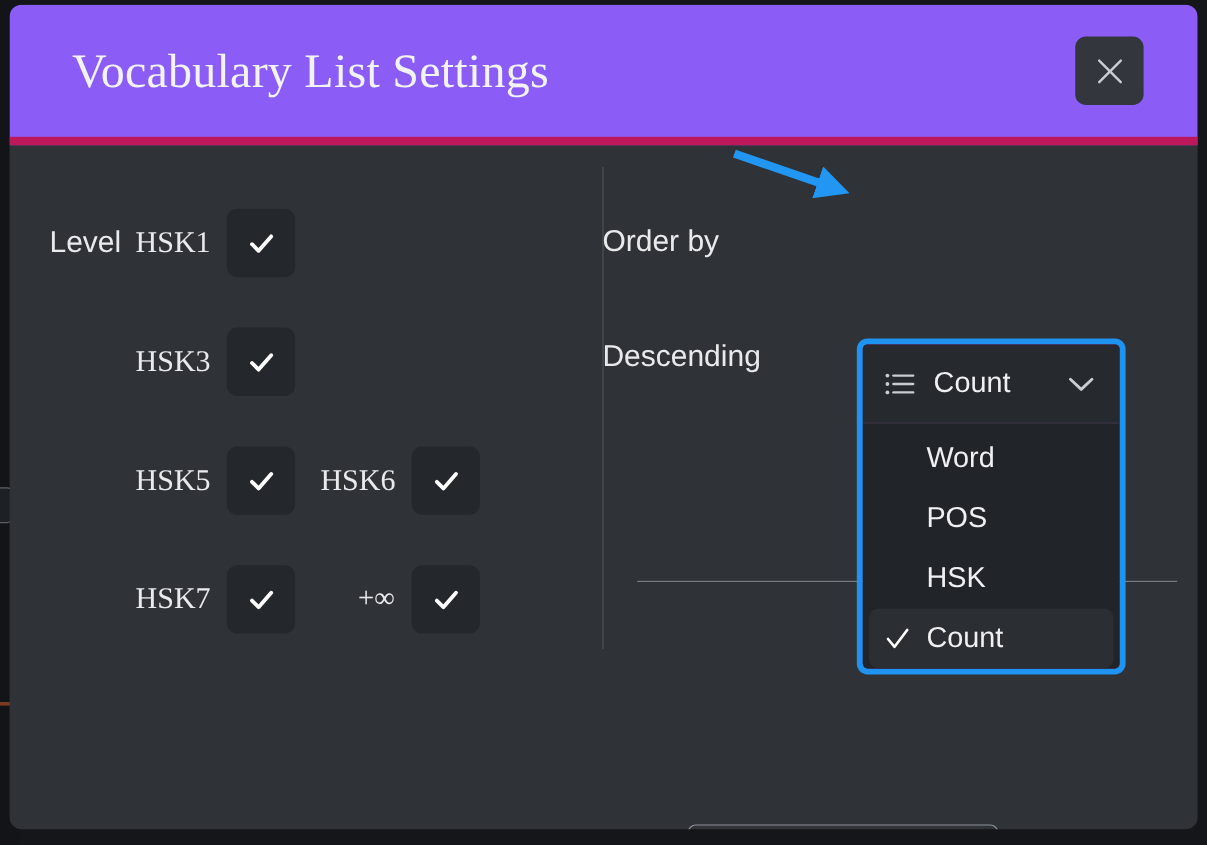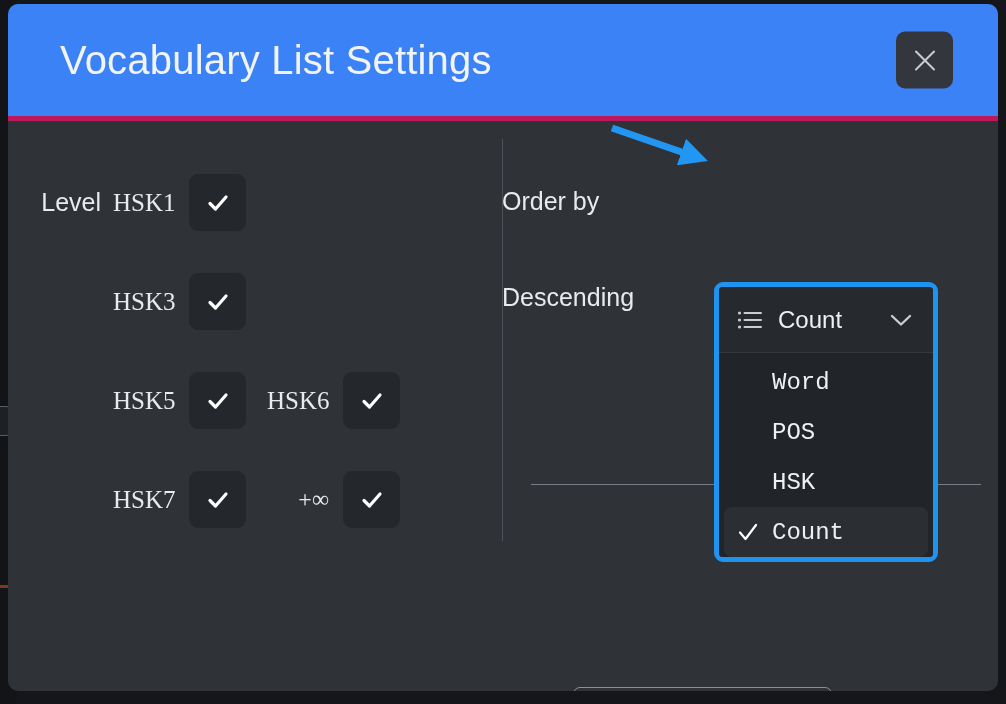--- a/index.html
+++ b/index.html
@@ -47,22 +47,23 @@
     left: 8px; top: 4px;
     width: 990px; height: 687px;
     background: #2f3338;
     border-radius: 10px;
     overflow: hidden;
   }
 
   .dialog-header {
     position: relative;
     height: 117px;
-    background: #3b82f6;
-    border-bottom: 5px solid #be185d;
+    background: #8b5cf6;
+    border-bottom: 7px solid #be185d;
+    font-family: Liberation Serif, serif;
   }
 
   .dialog-title {
     position: absolute;
     left: 52px;
     top: 50%;
     transform: translateY(-50%);
     font-size: 40px;
     font-weight: 400;
     color: #f2f3f5;
@@ -219,21 +220,20 @@
   }
   .dd-chevron { position: absolute; right: 20px; display: block; }
 
   .dropdown-menu {
     flex: 1;
     padding: 4px 0 6px 0;
     background: #212428;
     display: flex;
     flex-direction: column;
     justify-content: flex-start;
-    font-family: Liberation Mono, monospace;
   }
 
   .dropdown-item {
     height: 50px;
     display: flex;
     align-items: center;
     border-radius: 8px;
     margin: 0 5px;
     cursor: pointer;
   }

